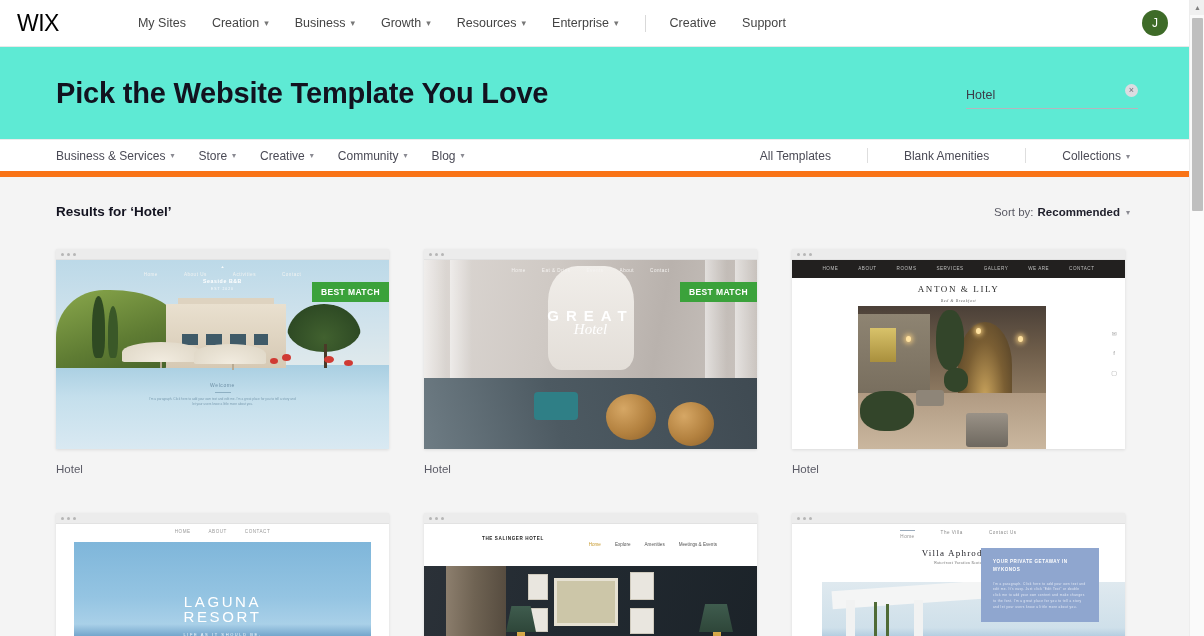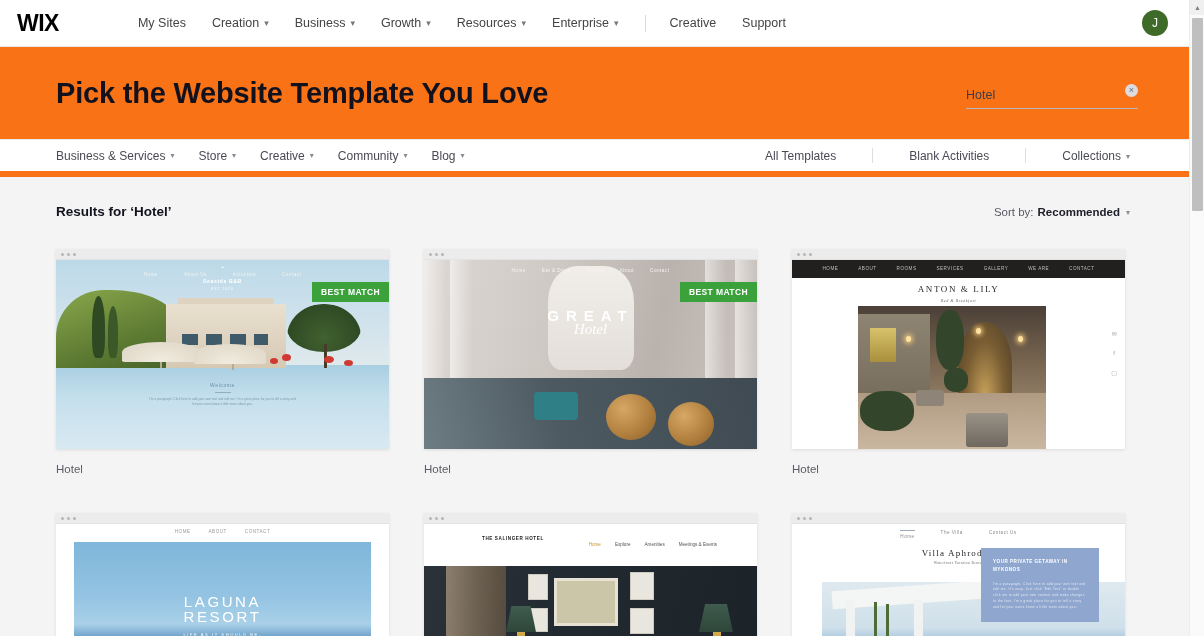--- a/index.html
+++ b/index.html
@@ -11,39 +11,39 @@
   }
   .page { position: relative; width: 1204px; height: 636px; background:#f4f4f4; }
 
   
   .topbar {
     position: relative; height: 47px; background:#fff;
     border-bottom: 1px solid #e8e8e8;
     display: flex; align-items: center;
   }
   .wix-logo {
-    margin-left: 17px; font-weight: 700; font-size: 23px; letter-spacing: -0.5px;
+    margin-left: 17px; font-weight: 400; font-size: 23px; letter-spacing: -0.5px;
     color:#000; font-family:"Liberation Sans", sans-serif;
   }
   .topnav { display:flex; align-items:center; margin-left: 79px; }
   .topnav-item {
     font-size: 12.5px; color:#444; margin-right: 26px; cursor:pointer;
     display:flex; align-items:center; white-space:nowrap;
   }
   .topnav-item .cv { margin-left:5px; font-size:9px; color:#777; }
   .topnav-divider { width:1px; height:17px; background:#d9d9d9; margin:0 24px 0 0; }
   .avatar {
     position:absolute; right:36px; top:10px; width:26px; height:26px; border-radius:50%;
     background:#3e6b28; color:#fff; font-size:12px; display:flex;
     align-items:center; justify-content:center; cursor:pointer;
   }
 
   
   .titlerow {
-    position:relative; height:92px; background:#f97316;
+    position:relative; height:92px; background:#5eead4;
     display:flex; align-items:center;
   }
   .page-title {
     margin-left:56px; font-size:29px; font-weight:700; color:#12121f;
     letter-spacing:-0.2px;
   }
   .searchwrap {
     position:absolute; right:66px; top:38px; width:172px;
   }
   .searchinput {
@@ -314,21 +314,21 @@
         <span>Blog</span>
         <span class="cv">▾</span>
       </div>
     </div>
     <div class="catnav-right">
       <div class="catnav-item">
         <span>All Templates</span>
       </div>
       <div class="vdiv"></div>
       <div class="catnav-item">
-        <span>Blank Activities</span>
+        <span>Blank Amenities</span>
       </div>
       <div class="vdiv"></div>
       <div class="catnav-item">
         <span>Collections</span>
         <span class="cv">▾</span>
       </div>
     </div>
   </div>
 
   <div class="resultsbar">

